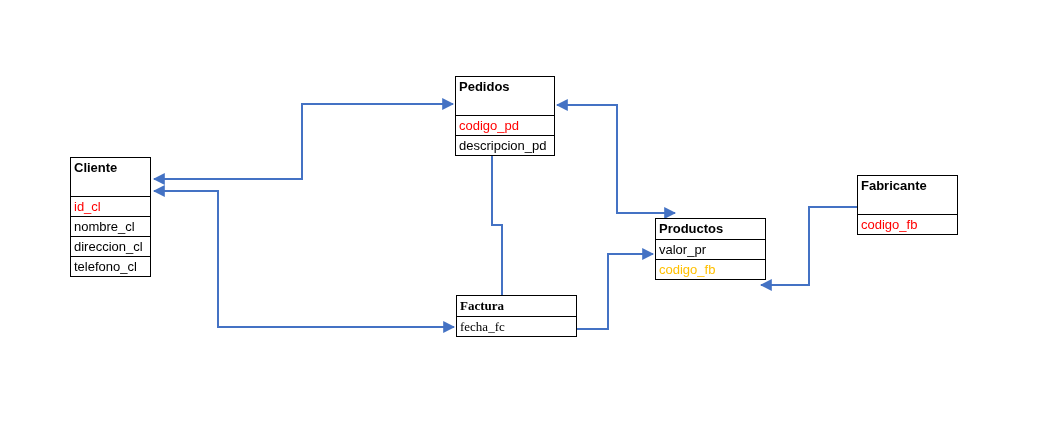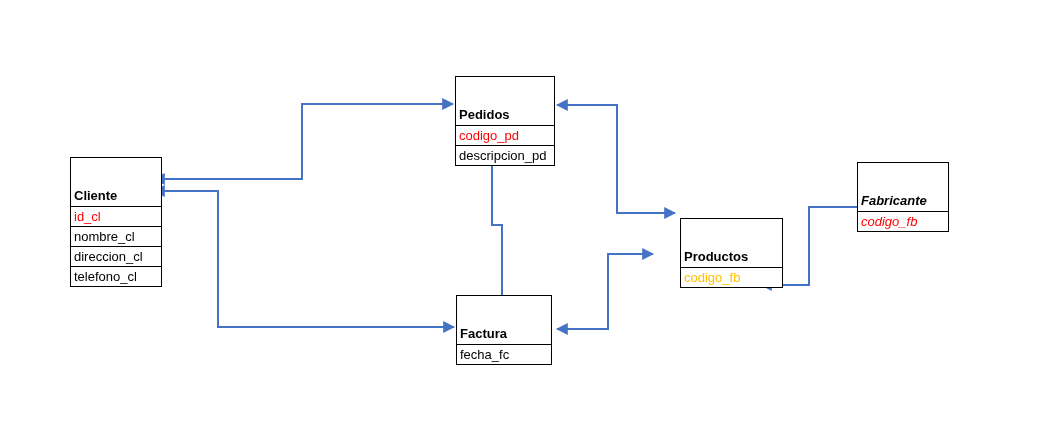--- a/index.html
+++ b/index.html
@@ -35,23 +35,22 @@
     line-height: 19px;
     padding: 0 3px;
     border-top: 1px solid #000000;
     white-space: nowrap;
     overflow: hidden;
     box-sizing: border-box;
   }
   .tbl .hdr {
     border-top: none;
     font-weight: bold;
-    margin-top: 28px;
   }
-  .pk  { color: #FF0000; }
+  .pk  { color: #FF0000; margin-top: 18px; }
   .fk  { color: #FFC000; }
   polyline {
     fill: none;
     stroke: #4472C4;
     stroke-width: 2;
   }
 </style>
 </head>
 <body>
 
@@ -70,36 +69,37 @@
     <polyline points="857,207 809,207 809,285 761,285" marker-end="url(#arr)"></polyline>
     <polyline points="492,156 492,225 502,225 502,295"></polyline>
   </svg>
 
   <div class="tbl" style="left:455px; top:76px; width:100px;">
     <div class="row hdr">Pedidos</div>
     <div class="row pk">codigo_pd</div>
     <div class="row">descripcion_pd</div>
   </div>
 
-  <div class="tbl" style="left:70px; top:157px; width:92px;">
+  <div class="tbl" style="left:70px; top:157px; width:81px;">
     <div class="row hdr">Cliente</div>
     <div class="row pk">id_cl</div>
     <div class="row">nombre_cl</div>
     <div class="row">direccion_cl</div>
     <div class="row">telefono_cl</div>
   </div>
 
-  <div class="tbl" style="left:680px; top:218px; width:103px;">
+  <div class="tbl" style="left:655px; top:218px; width:111px;">
     <div class="row hdr">Productos</div>
+    <div class="row">valor_pr</div>
     <div class="row fk">codigo_fb</div>
   </div>
 
-  <div class="tbl" style="left:857px; top:162px; width:92px;font-style:italic;">
+  <div class="tbl" style="left:857px; top:175px; width:101px;">
     <div class="row hdr">Fabricante</div>
     <div class="row pk">codigo_fb</div>
   </div>
 
-  <div class="tbl" style="left:456px; top:295px; width:96px;">
+  <div class="tbl" style="left:456px; top:295px; width:121px;font-family:Liberation Serif, serif;">
     <div class="row hdr">Factura</div>
     <div class="row">fecha_fc</div>
   </div>
 
 </div>
 
 </body></html>

